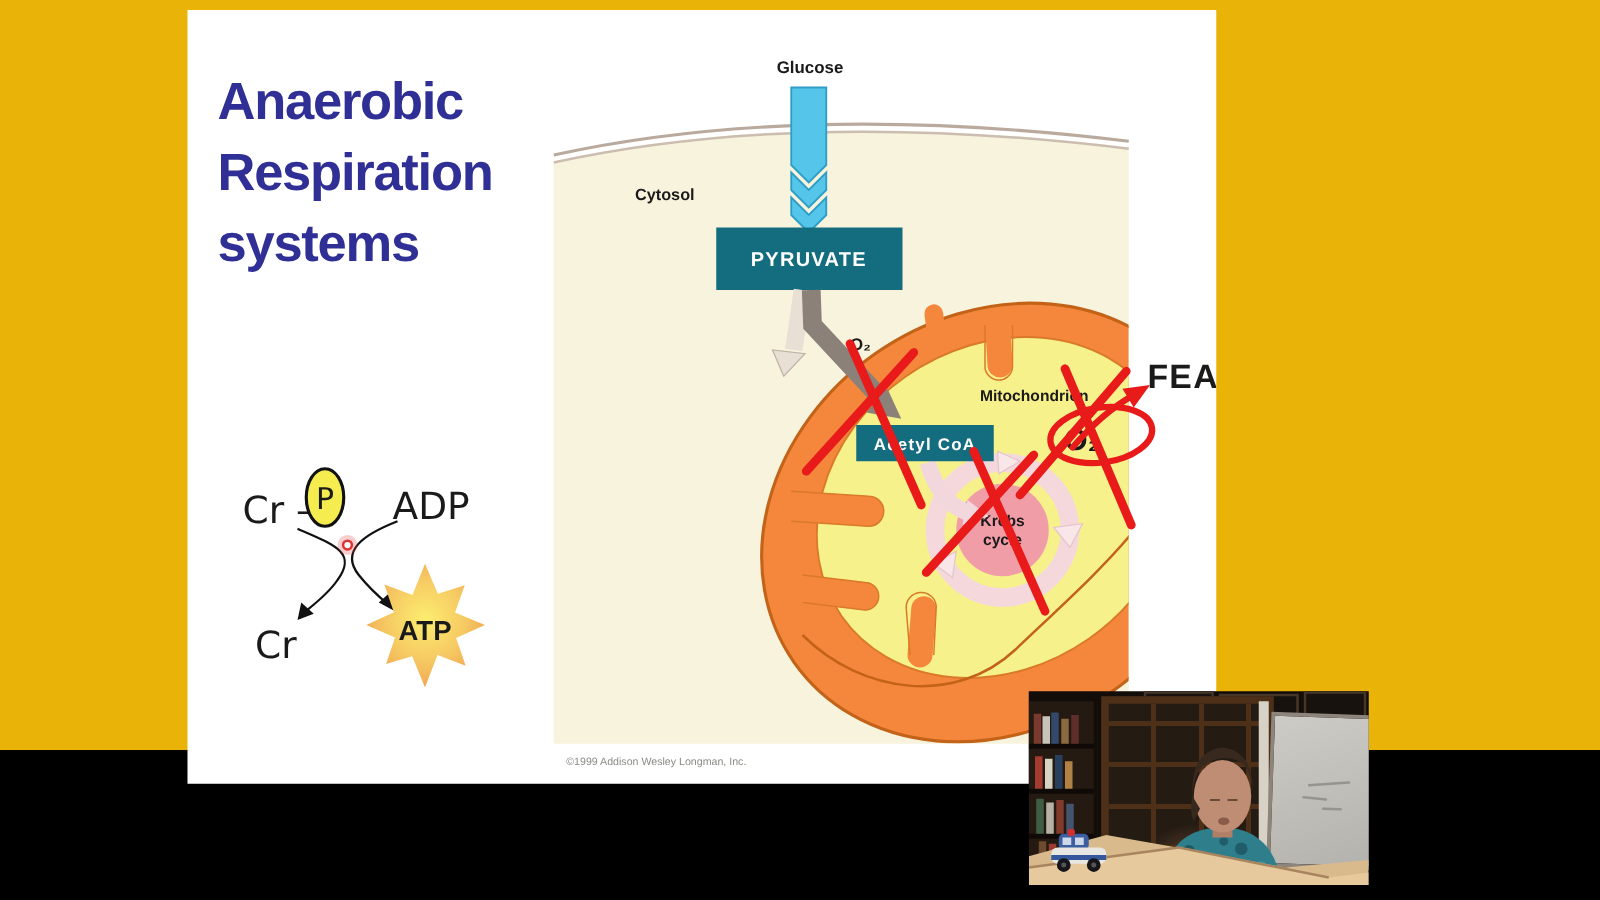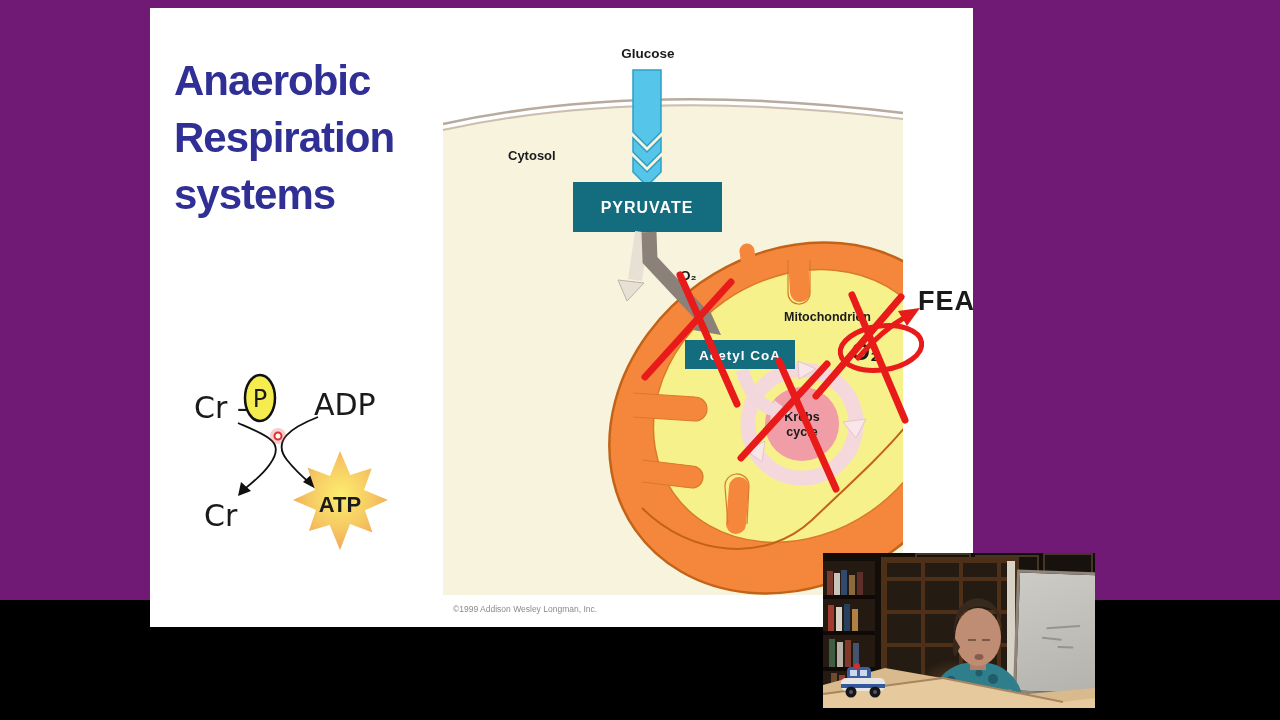--- a/index.html
+++ b/index.html
@@ -1,17 +1,17 @@
 <!DOCTYPE html>
 <html><head>
 <meta charset="utf-8">
 <style>
   html,body{margin:0;padding:0;background:#000;width:1280px;height:720px;overflow:hidden;
             font-family:"Liberation Sans",sans-serif;}
-  #stage{position:absolute;left:0;top:0;width:1280px;height:600px;background:#701a75;}
+  #stage{position:absolute;left:0;top:0;width:1280px;height:600px;background:#eab308;}
   #slide{position:absolute;left:150px;top:8px;width:823px;height:619px;background:#fff;}
   #slide-title{position:absolute;left:24px;top:44px;width:300px;margin:0;
                font-size:42px;line-height:57px;font-weight:700;color:#2F2F96;
                font-family:"Liberation Sans",sans-serif;letter-spacing:-1px;}
   svg text{font-family:"Liberation Sans",sans-serif;}
   .lbl{fill:#1a1a1a;font-weight:700;}
   .boxlbl{fill:#fff;font-weight:700;letter-spacing:1px;}
   .hand{font-family:"DejaVu Sans",sans-serif;fill:#1a1a1a;}
   
   #webcam{position:absolute;left:823px;top:553px;width:272px;height:155px;

